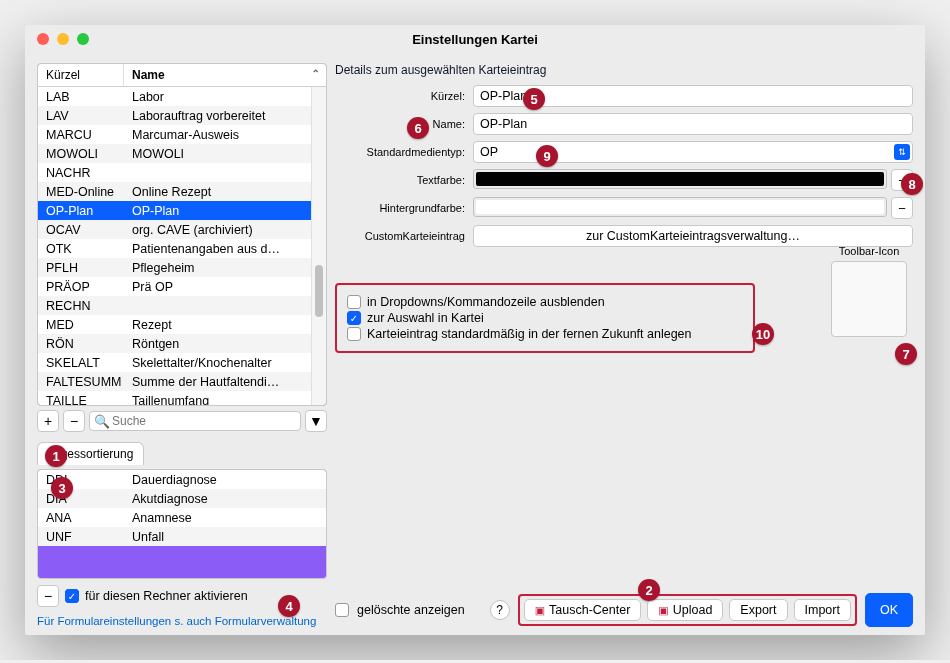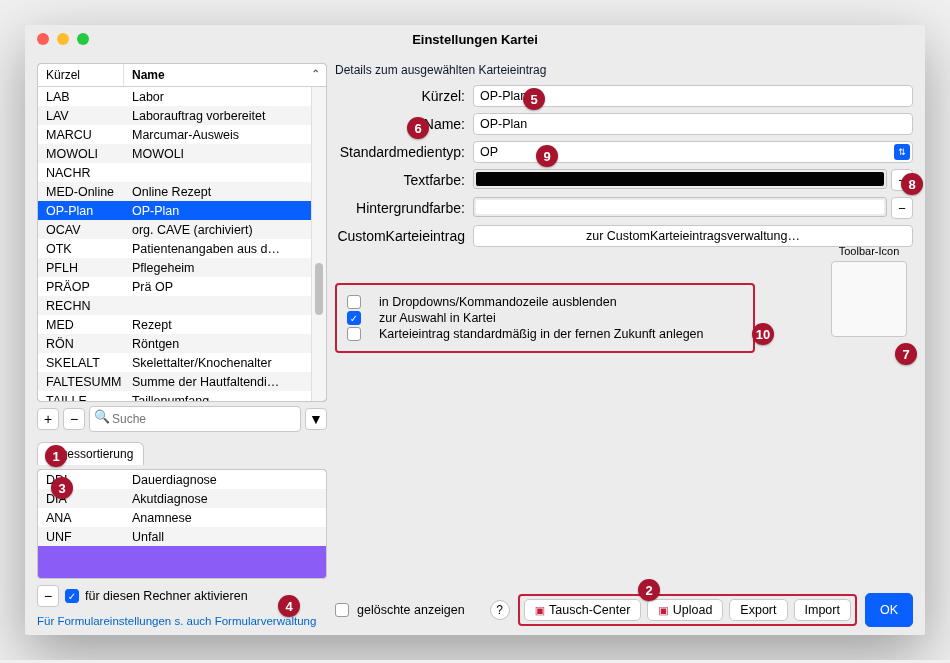--- a/index.html
+++ b/index.html
@@ -29,48 +29,48 @@
 .row:nth-child(odd) { background: #fff; }
 .row:nth-child(even) { background: #f4f4f4; }
 .row.selected { background: #0a60ff !important; color: #fff; }
 .cell.kurzel { width: 86px; padding: 0 8px; overflow: hidden; white-space: nowrap; }
 .cell.name { flex: 1; padding: 0 8px; overflow: hidden; white-space: nowrap; text-overflow: ellipsis; }
 
 
 .undertable { display: flex; gap: 4px; align-items: center; }
 .sq { width: 22px; height: 22px; border: 1px solid #c8c8c8; background: #fff; border-radius: 4px; display: flex; align-items: center; justify-content: center; font-size: 14px; cursor: pointer; }
 .search { flex: 1; position: relative; }
-.search input { width: 100%; height: 26px; border: 1px solid #c8c8c8; border-radius: 4px; padding: 0 6px 0 22px; font-size: 12px; }
+.search input { width: 100%; height: 20px; border: 1px solid #c8c8c8; border-radius: 4px; padding: 0 6px 0 22px; font-size: 12px; }
 .search .mag { position: absolute; left: 5px; top: 3px; color: #888; font-size: 13px; }
 
 
 .tabs { margin-top: 6px; display: flex; gap: 0; }
 .tab { border: 1px solid #c8c8c8; border-bottom: none; border-radius: 6px 6px 0 0; padding: 4px 10px; font-size: 12px; background: #fff; margin-right: -1px; }
 
 .table2 { height: 110px; }
 .bottom-left { display: flex; align-items: center; gap: 6px; margin-top: 2px; font-size: 12.5px; }
 
 .linknote { color: #0066cc; font-size: 11.5px; margin-top: 4px; }
 
 
 .section-title { font-size: 12px; color: #0f172a; margin-bottom: 8px; }
 .formrow { display: flex; align-items: center; margin-bottom: 6px; gap: 8px; }
-.formrow label { width: 130px; text-align: right; font-size: 14px; }
+.formrow label { width: 130px; text-align: right; font-size: 11px; }
 .formrow .field { flex: 1; }
 .tf { width: 100%; height: 22px; border: 1px solid #c8c8c8; border-radius: 4px; padding: 0 6px; font-size: 12.5px; background: #fff; }
 .select { flex: 1; height: 22px; border: 1px solid #c8c8c8; border-radius: 4px; background: #fff; padding: 0 6px; font-size: 12.5px; display: flex; align-items: center; position: relative; }
 .select .chev { position: absolute; right: 2px; top: 2px; width: 16px; height: 16px; background: #0a60ff; border-radius: 3px; display: flex; align-items: center; justify-content: center; color: #fff; font-size: 9px; }
 .colorbar { flex: 1; height: 20px; border: 1px solid #c0c0c0; border-radius: 3px; display: flex; align-items: center; }
 .colorbar.black .inner { flex:1; height:14px; margin:0 2px; background:#000; border-radius:2px;}
 .colorbar.white .inner { flex:1; height:14px; margin:0 2px; background:#fff; border-radius:2px;}
 .minisq { width: 22px; height: 22px; border: 1px solid #c8c8c8; background: #fff; border-radius: 4px; display:flex;align-items:center;justify-content:center; margin-left:4px; cursor:pointer;}
 .bigbtn { flex:1; height:22px; border:1px solid #c8c8c8; background:#fff; border-radius:4px; font-size:12.5px; display:flex;align-items:center;justify-content:center; cursor:pointer;}
 
 .checks { margin-top: 30px; border: 2px solid #c41e3a; border-radius: 4px; padding: 8px 10px; width: 420px; }
-.checks label { display: flex; align-items: center; gap: 18px; font-size: 12.5px; margin: 2px 0; }
+.checks label { display: flex; align-items: center; gap: 6px; font-size: 12.5px; margin: 2px 0; }
 .cb { width:14px; height:14px; border:1px solid #999; border-radius:3px; background:#fff; display:inline-flex; align-items:center; justify-content:center; font-size:10px; }
 .cb.checked { background:#0a60ff; border-color:#0a60ff; color:#fff; }
 
 .toolbar-icon-box { position: absolute; width: 76px; height: 76px; border: 1px solid #c8c8c8; border-radius: 4px; background: #f9f9f9; }
 .toolbar-icon-label { position: absolute; font-size: 11px; text-align: center; width: 76px; }
 
 .footer { display: flex; align-items: center; gap: 8px; padding: 4px 0 0 0; margin-top: auto; font-size: 12.5px; }
 .spacer { flex: 1; }
 .helpbtn { width: 20px; height: 20px; border: 1px solid #c0c0c0; border-radius: 50%; background: #fff; display: flex; align-items: center; justify-content: center; font-size: 12px; cursor: pointer; }
 .footbtn { height: 22px; border: 1px solid #c8c8c8; border-radius: 5px; background: #fff; padding: 0 10px; display: flex; align-items: center; gap: 4px; cursor: pointer; font-size: 12.5px; }

